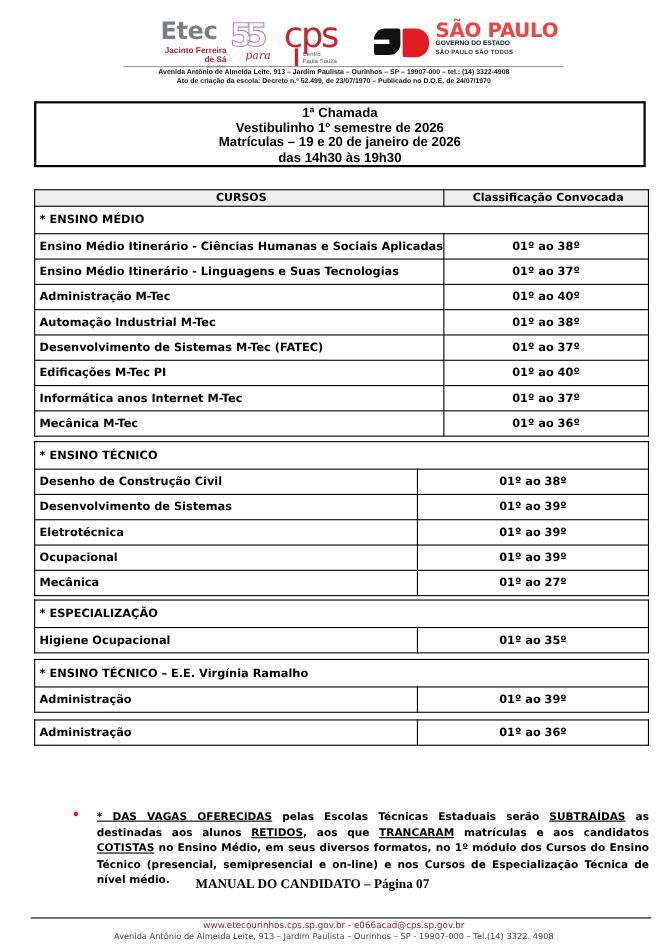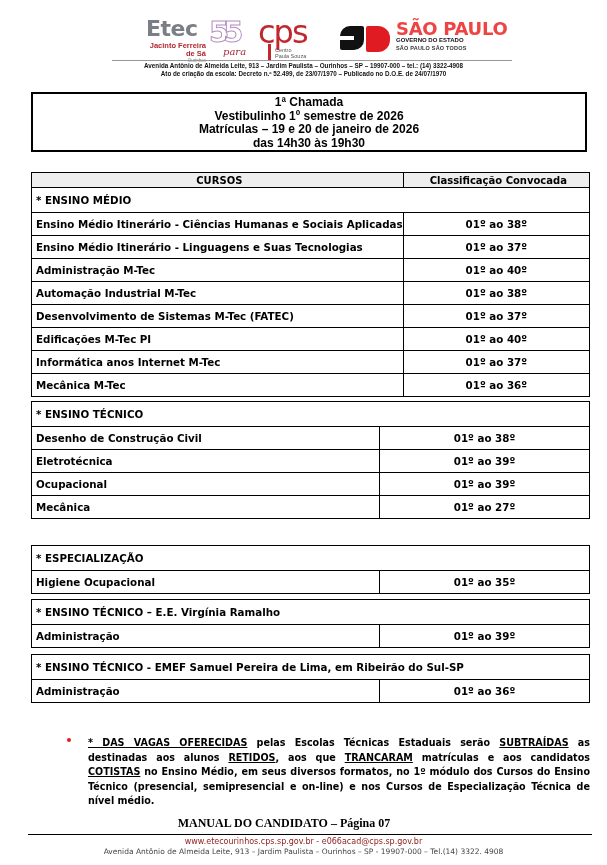--- a/index.html
+++ b/index.html
@@ -44,21 +44,21 @@
     .tbl td, .tbl th { border: 1px solid #000; padding: 0 0 0 4px; height: 22px; white-space: nowrap; }
     .tbl .col1 { width: 343px; }
     .tbl .col2 { text-align: center; padding-left: 0; }
     .tbl th { background: #eeeeee; font-weight: bold; text-align: center; height: 14px; font-size: 10px; }
     .tbl .sect td { height: 24px; margin-left: 12px; }
 
     
     .note { position: absolute; left: 88px; top: 736px; width: 502px; font-family: "DejaVu Sans", sans-serif; font-size: 9.6px; font-weight: bold; line-height: 14.5px; text-align: justify; }
     .note u { text-decoration: underline; }
     .bullet { position: absolute; left: 67px; top: 738px; width: 4px; height: 4px; border-radius: 50%; background: #e31b23; }
-    .manual { position: absolute; left: 0; width: 568px; top: 816px; text-align: center; font-family: "Liberation Serif", serif; font-size: 12px; font-weight: bold; }
+    .manual { position: absolute; left: 0; width: 568px; top: 796px; text-align: center; font-family: "Liberation Serif", serif; font-size: 12px; font-weight: bold; }
 
     
     .ftr-rule { position: absolute; left: 28px; width: 564px; top: 834px; height: 1px; background: #000; }
     .ftr-1 { position: absolute; left: 0; width: 607px; top: 837px; text-align: center; font-family: "DejaVu Sans", sans-serif; font-size: 8px; color: #8b1a1a; line-height: 10px; }
     .ftr-2 { position: absolute; left: 0; width: 607px; top: 847px; text-align: center; font-family: "DejaVu Sans", sans-serif; font-size: 7.5px; color: #444; line-height: 10px; }
   </style>
 </head>
 <body>
 
 <div class="logo-etec">
@@ -148,20 +148,24 @@
 <table class="tbl" style="top:401px;">
   <tbody>
       <tr class="sect">
     <td colspan="2">* ENSINO TÉCNICO</td>
   </tr>
   <tr>
         <td class="col1">Desenho de Construção Civil</td>
         <td class="col2">01º ao 38º</td>
       </tr>
   <tr>
+        <td class="col1">Desenvolvimento de Sistemas</td>
+        <td class="col2">01º ao 39º</td>
+      </tr>
+  <tr>
         <td class="col1">Eletrotécnica</td>
         <td class="col2">01º ao 39º</td>
       </tr>
   <tr>
         <td class="col1">Ocupacional</td>
         <td class="col2">01º ao 39º</td>
       </tr>
   <tr>
         <td class="col1">Mecânica</td>
         <td class="col2">01º ao 27º</td>
@@ -188,23 +192,20 @@
   </tr>
   <tr>
         <td class="col1">Administração</td>
         <td class="col2">01º ao 39º</td>
       </tr>
 </tbody>
   </table>
 
 <table class="tbl" style="top:654px;">
   <tbody>
-      <tr class="sect">
-    <td colspan="2">* ENSINO TÉCNICO - EMEF Samuel Pereira de Lima, em Ribeirão do Sul-SP</td>
-  </tr>
   <tr>
         <td class="col1">Administração</td>
         <td class="col2">01º ao 36º</td>
       </tr>
 </tbody>
   </table>
 
 <div class="bullet"></div>
 <div class="note"><u>* DAS VAGAS OFERECIDAS</u><span> pelas Escolas Técnicas Estaduais serão </span><u>SUBTRAÍDAS</u><span> as destinadas aos alunos </span><u>RETIDOS</u><span>, aos que </span><u>TRANCARAM</u><span> matrículas e aos candidatos </span><u>COTISTAS</u><span> no Ensino Médio, em seus diversos formatos, no 1º módulo dos Cursos do Ensino Técnico (presencial, semipresencial e on-line) e nos Cursos de Especialização Técnica de nível médio.</span></div>
 

